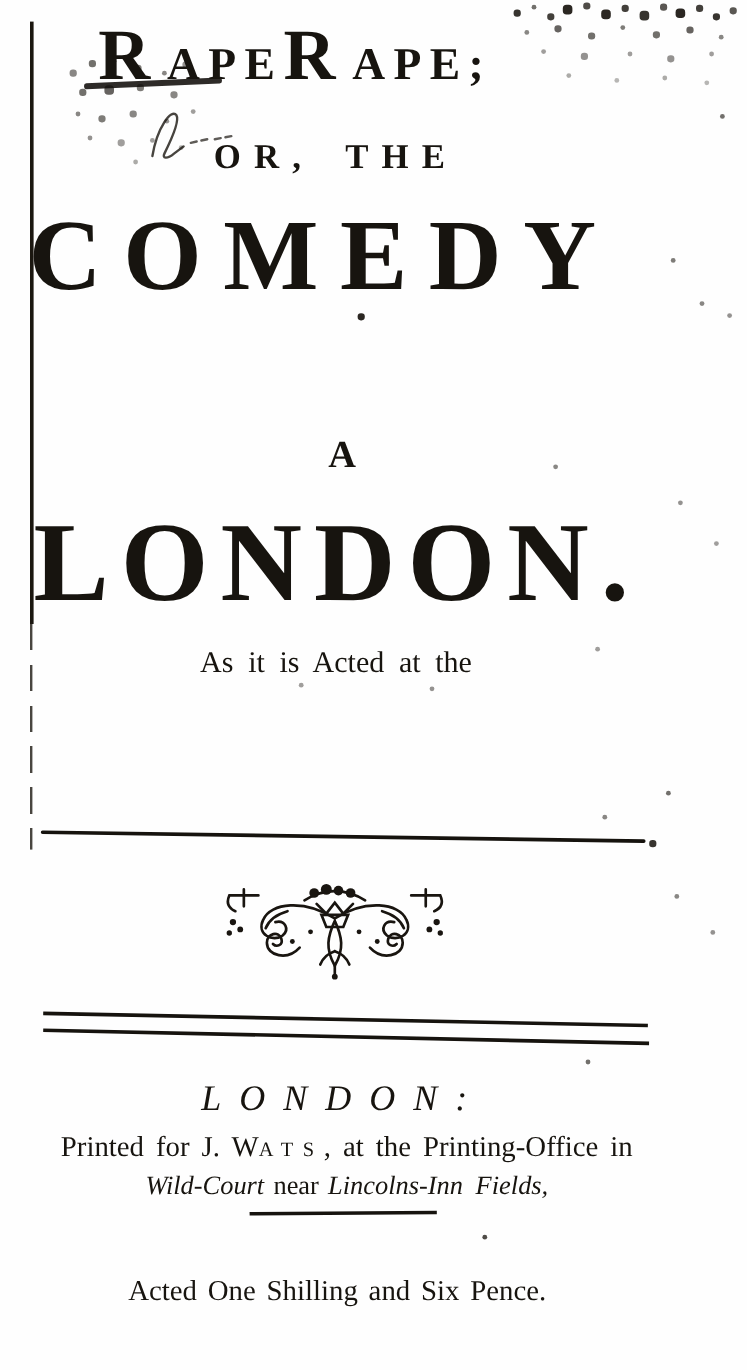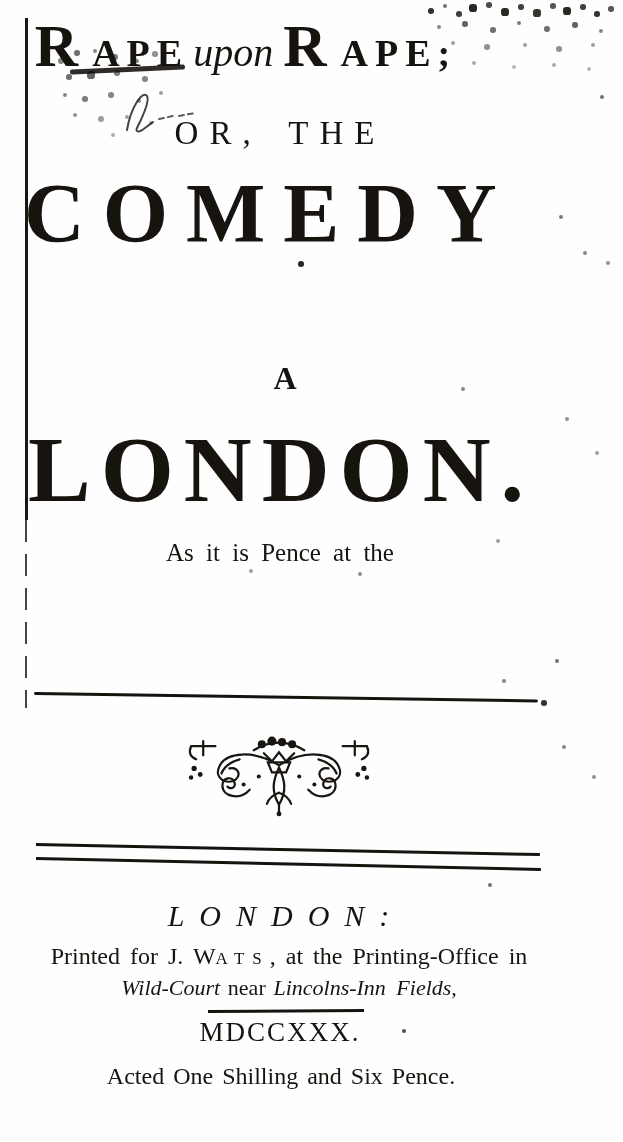--- a/index.html
+++ b/index.html
@@ -19,21 +19,21 @@
   .edge-rule-a{left:25px;top:18px;width:3px;height:502px;background:#1b1710;}
   .edge-rule-b{left:25px;top:520px;width:2px;height:188px;
     background:repeating-linear-gradient(180deg,rgba(27,23,16,.8) 0 22px,rgba(27,23,16,0) 22px 34px);}
 
   
   .title-line{left:40px;top:16px;width:412px;display:flex;justify-content:center;align-items:baseline;}
   .t-big{font-size:60px;font-weight:bold;}
   .t-caps{font-size:38px;font-weight:bold;letter-spacing:7px;margin-left:14px;}
   .t-upon{font-size:40px;font-style:italic;margin:0 10px 0 4px;}
 
-  .or-the{left:0;top:117px;width:560px;font-size:33px;font-weight:normal;letter-spacing:11px;word-spacing:8px;}
+  .or-the{left:0;top:117px;width:560px;font-size:29px;font-weight:bold;letter-spacing:11px;word-spacing:8px;}
   .justice{left:24px;top:172px;font-size:84px;font-weight:bold;letter-spacing:18px;white-space:nowrap;}
 
   .caught-line{left:0;top:284px;width:566px;white-space:nowrap;}
   .caught-it{font-size:42px;font-style:italic;word-spacing:9px;}
   .trap{font-size:40px;font-weight:bold;letter-spacing:4px;margin-left:12px;}
 
   .article-a{left:0;top:362px;width:570px;font-size:32px;font-weight:bold;}
   .comedy{left:28px;top:422px;font-size:94px;font-weight:bold;letter-spacing:10px;white-space:nowrap;}
 
   .acted-line{left:0;top:540px;width:560px;font-size:25px;word-spacing:6px;}
@@ -118,35 +118,34 @@
   <div class="abs speck noise-page"></div>
   <div class="abs strike"></div>
   <svg class="abs hand-mark" viewBox="0 0 100 50">
     <path d="M14 44 C 18 20, 30 4, 34 10 C 37 15, 28 34, 24 42 C 22 46, 26 47, 32 42 L 40 36" fill="none" stroke="rgba(25,21,15,.8)" stroke-width="2" stroke-linecap="round"></path>
     <path d="M46 33 l 14 -3 M66 30 l 16 -3" fill="none" stroke="rgba(25,21,15,.7)" stroke-width="2" stroke-dasharray="5 4" stroke-linecap="round"></path>
   </svg>
 
   <div class="abs title-line">
     <span class="t-big">R</span>
     <span class="t-caps">APE</span>
-    <span class="t-upon">upon</span>
     <span class="t-big">R</span>
     <span class="t-caps">APE;</span>
   </div>
 
   <div class="abs ctr or-the">OR, THE</div>
 
   <div class="abs justice">COMEDY</div>
 
 
   <div class="abs ctr article-a">A</div>
 
   <div class="abs comedy">LONDON.</div>
 
-  <div class="abs ctr acted-line">As it is Pence at the</div>
+  <div class="abs ctr acted-line">As it is Acted at the</div>
 
 
   <div class="abs rule-1"></div>
 
   <svg class="abs ornament" viewBox="0 0 190 85">
     <g stroke="#191510" fill="none" stroke-width="2.2" stroke-linecap="round">
       <path d="M8 14 h24 M20 9 v14 M8 14 q-4 9 5 13"></path>
       <path d="M182 14 h-24 M170 9 v14 M182 14 q4 9 -5 13"></path>
       <path d="M70 18 q25 -15 50 0"></path>
       <path d="M80 21 l8 8 l7 -9 l7 9 l8 -8"></path>
@@ -185,17 +184,16 @@
     <span>Printed for J. W</span><span class="pub-caps">ATS</span><span>, at the Printing-Office in</span>
   </div>
 
   <div class="abs ctr london">LONDON:</div>
 
   <div class="abs ctr imprint-2">
     <span class="it">Wild-Court</span><span class="imp2-gap">near</span><span class="it">Lincolns-Inn Fields,</span>
   </div>
 
   <div class="abs year-rule"></div>
-  <div class="abs ctr year">MDCCXXX.</div>
 
   <div class="abs ctr price">Acted One Shilling and Six Pence.</div>
 
 </div>
 
 </body></html>

